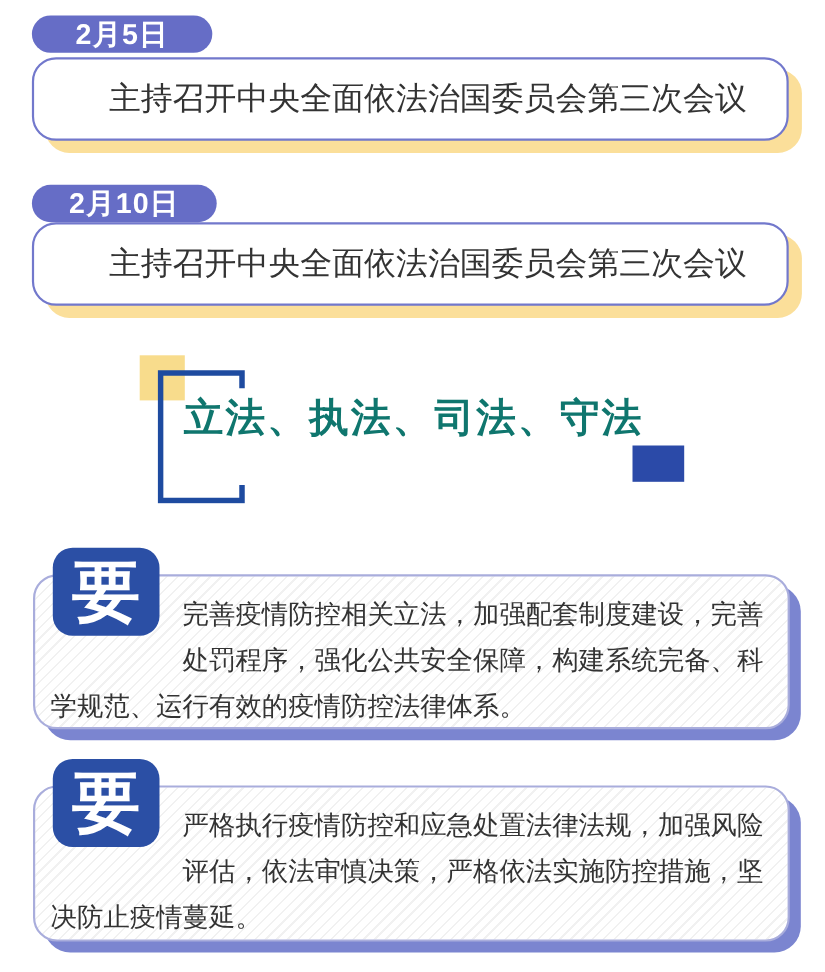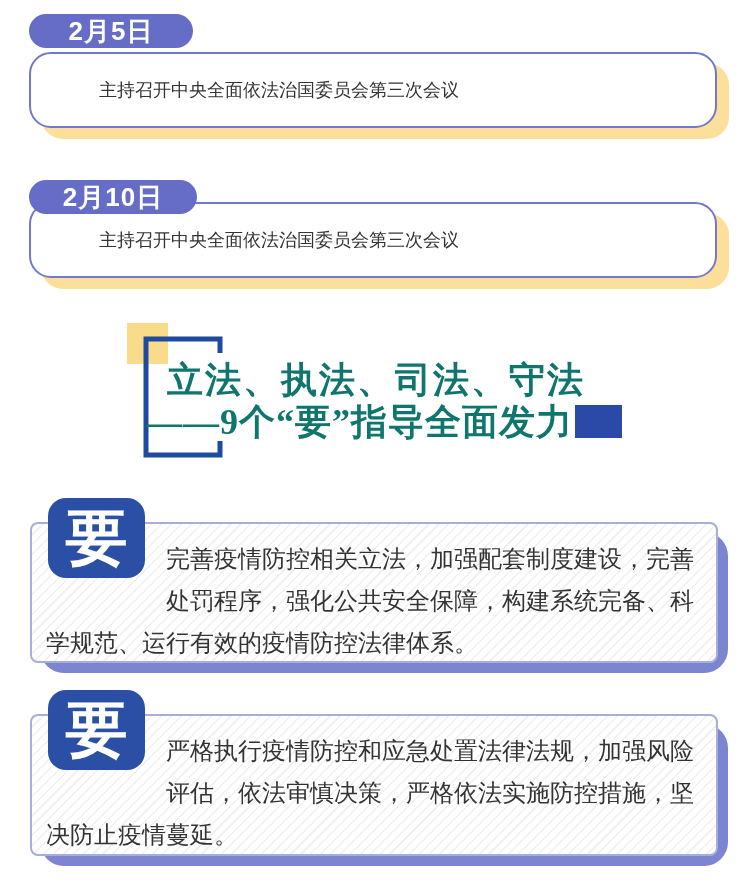--- a/index.html
+++ b/index.html
@@ -16,37 +16,37 @@
 
   
   .date-badge{
     position:absolute;left:29px;height:34px;
     background:#666DC6;border-radius:17px;
     color:#ffffff;font-size:26px;font-weight:bold;
     display:flex;align-items:center;justify-content:center;
     letter-spacing:1px;z-index:3;
   }
   .badge-1{top:14px;width:164px;}
-  .badge-2{top:180px;width:168px;}
+  .badge-2{top:168px;width:168px;}
 
   
   .event-card{position:absolute;left:29px;width:688px;height:76px;z-index:2;}
   .event-1{top:52px;}
   .event-2{top:202px;}
   .event-shadow{
     position:absolute;left:12px;top:11px;width:100%;height:100%;
     background:#FBDF9A;border-radius:22px;
   }
   .event-body{
     position:absolute;left:0;top:0;width:100%;height:100%;
     background:#ffffff;border:2px solid #7278CC;border-radius:22px;
     box-sizing:border-box;
     display:flex;align-items:center;
     padding-left:68px;
-    font-size:18px;color:#333333;
+    font-size:29px;color:#333333;
   }
 
   
   .title-yellow-square{
     position:absolute;left:127px;top:323px;width:41px;height:41px;
     background:#F8DC8C;
   }
   .title-bracket{position:absolute;left:143px;top:336px;}
   .title-line{
     position:absolute;
@@ -68,21 +68,21 @@
     position:absolute;left:10px;top:10px;width:100%;height:100%;
     background:#7B85D0;border-radius:24px;
   }
   .point-body{
     position:absolute;left:0;top:0;width:100%;height:100%;
     box-sizing:border-box;
     background:#ffffff;
     background-image:repeating-linear-gradient(135deg,
       rgba(0,0,0,0.055) 0px, rgba(0,0,0,0.055) 1.5px,
       transparent 1.5px, transparent 7px);
-    border:2px solid #A9ADDC;border-radius:8px;
+    border:2px solid #A9ADDC;border-radius:22px;
     padding:14px 16px 0 14px;
     font-size:24px;line-height:42px;color:#333333;
     overflow:hidden;
   }
   .icon-spacer{float:left;width:120px;height:48px;}
   .point-icon{
     position:absolute;left:18px;top:-24px;width:97px;height:80px;
     background:#2B4FA5;border-radius:18px;
     color:#ffffff;
     font-family:"Liberation Serif","DejaVu Serif",serif;
@@ -114,21 +114,20 @@
     <div class="event-body">
       <span>主持召开中央全面依法治国委员会第三次会议</span>
     </div>
   </div>
 
   <div class="title-yellow-square"></div>
   <svg class="title-bracket" width="80" height="122" viewBox="0 0 80 122">
     <path d="M77 17 V3 H3 V119 H77 V105" fill="none" stroke="#1E4BA0" stroke-width="5"></path>
   </svg>
   <div class="title-line title-line1">立法、执法、司法、守法</div>
-  <div class="title-line title-line2">——9个“要”指导全面发力</div>
   <div class="title-accent-square"></div>
 
   <div class="point-card point-1">
     <div class="point-shadow"></div>
     <div class="point-body">
       <span class="icon-spacer"></span>
       <span>完善疫情防控相关立法，加强配套制度建设，完善处罚程序，强化公共安全保障，构建系统完备、科学规范、运行有效的疫情防控法律体系。</span>
     </div>
     <div class="point-icon">
       <span>要</span>

